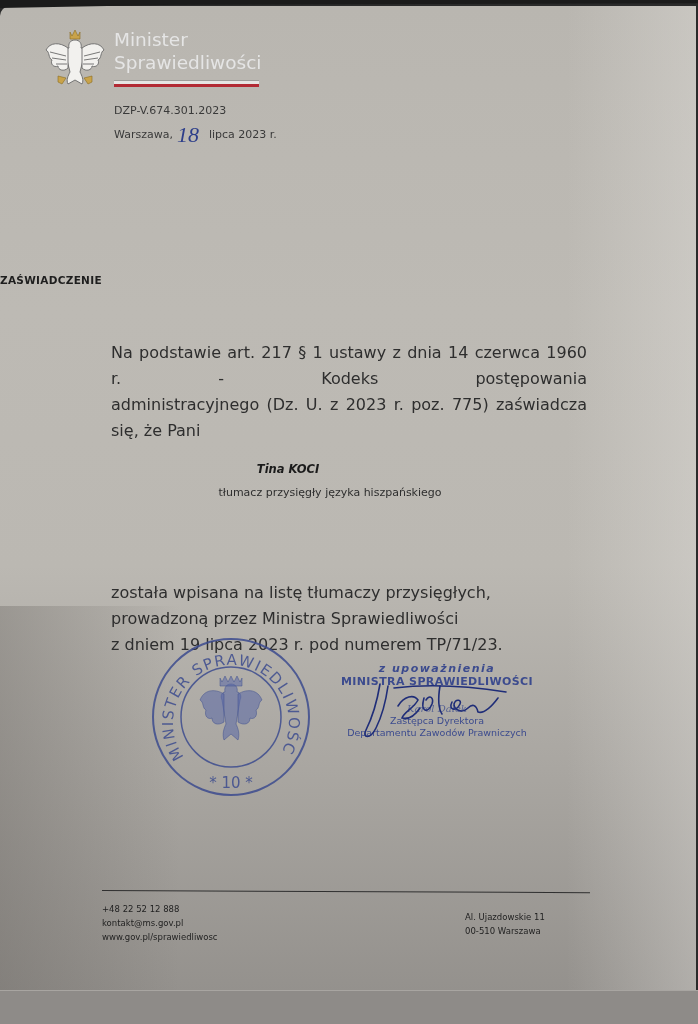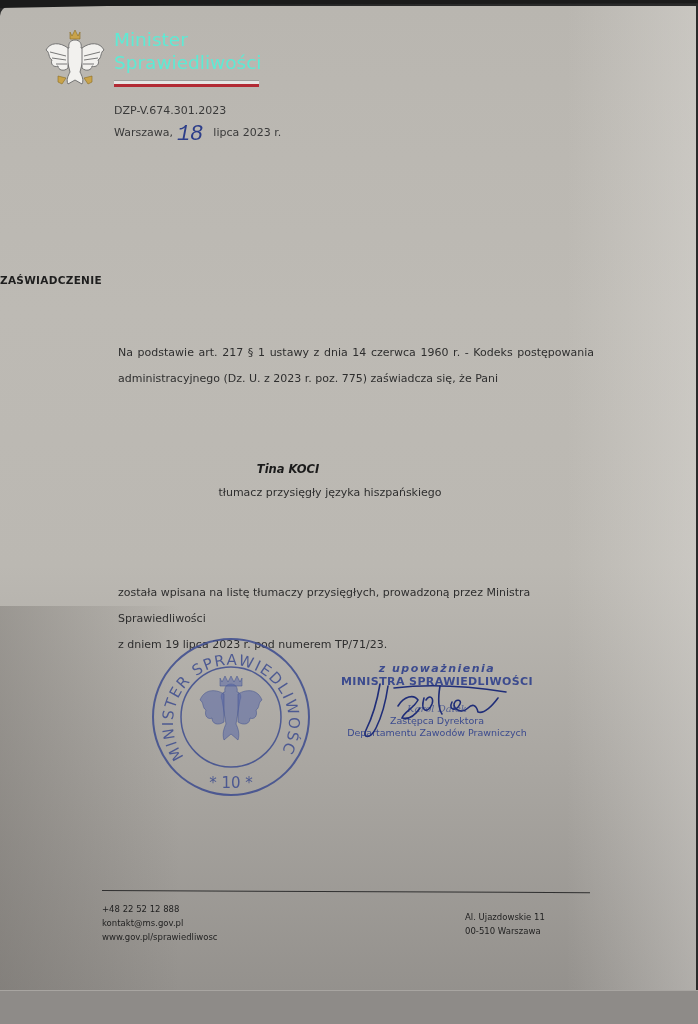--- a/index.html
+++ b/index.html
@@ -27,33 +27,33 @@
     border-top: 1px solid #a8a5a1;
   }
   .topedge {
     position: absolute; left: 0; top: 0; width: 698px; height: 8px;
     background: #1b1b1b;
     clip-path: polygon(0 0, 100% 0, 100% 40%, 25% 60%, 0 100%);
   }
 
   
   .logo { position: absolute; left: 44px; top: 26px; width: 62px; height: 66px; }
-  .brand { position: absolute; left: 114px; top: 28px; color: #5eead4; font-size: 18.5px; line-height: 23px; }
+  .brand { position: absolute; left: 114px; top: 28px; color: #e5e5e5; font-size: 18.5px; line-height: 23px; }
   .brand .l2 { display: block; }
   .flagbar { position: absolute; left: 114px; top: 80px; width: 145px; }
   .flagbar .white { height: 3px; background: #e6e5e3; border-top: 1px solid #9e9d9a; }
   .flagbar .red { height: 3px; background: #b22a34; }
 
   .ref { position: absolute; left: 114px; top: 104px; font-size: 11px; color: #3a3a3a; line-height: 14px; }
   .date-line { position: absolute; left: 114px; top: 118px; font-size: 11px; color: #3a3a3a; }
-  .date-hand { font-family: Liberation Mono, monospace; font-style: italic; color: #2d3e8a; font-size: 22px; position: relative; top: 4px; margin: 0 10px 0 4px; }
+  .date-hand { font-family: Liberation Serif, serif; font-style: italic; color: #2d3e8a; font-size: 22px; position: relative; top: 4px; margin: 0 10px 0 4px; }
 
   .title { position: absolute; left: 0; width: 698px; top: 274px; text-align: left; font-weight: bold; font-size: 10.5px; color: #1e1e1e; letter-spacing: 0.3px; }
 
-  .para { position: absolute; left: 118px; width: 476px; font-size: 11px; color: #2e2e2e; line-height: 26px; }
+  .para { position: absolute; left: 111px; width: 476px; font-size: 16px; color: #2e2e2e; line-height: 26px; }
   .para1 { top: 340px; text-align: justify; text-align-last: left; }
   .para1 .first { display: block; text-align: justify; text-align-last: justify; }
 
   .name { position: absolute; left: 0; width: 576px; top: 462px; text-align: center; font-size: 11.5px; font-weight: bold; font-style: italic; color: #1b1b1b; }
   .role { position: absolute; left: 0; width: 660px; top: 486px; text-align: center; font-size: 11px; color: #2e2e2e; }
 
   .para2 { top: 580px; }
 
   
   .stamp { position: absolute; left: 150px; top: 636px; width: 162px; height: 162px; }

